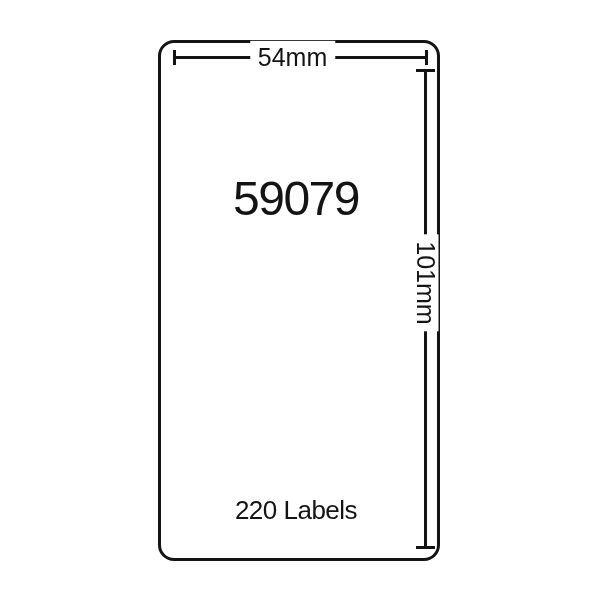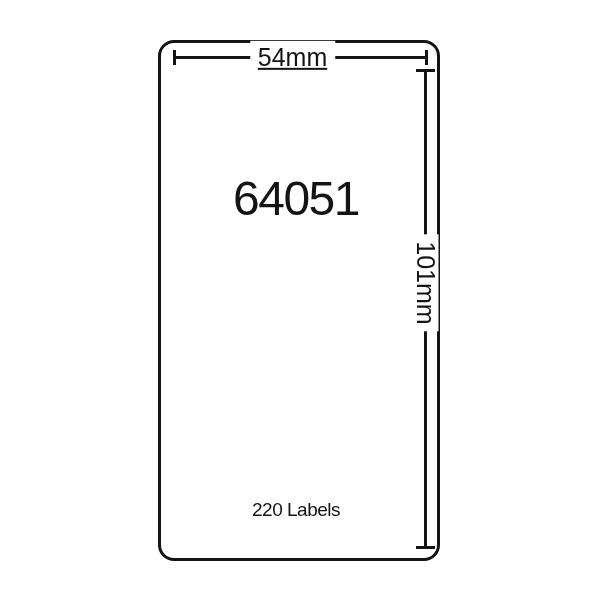--- a/index.html
+++ b/index.html
@@ -58,21 +58,20 @@
   .dim-width .dim-text {
     position: absolute;
     left: 50%;
     top: 50%;
     transform: translate(calc(-50% - 8px), -52%);
     background: #ffffff;
     padding: 4px 8px;
     font-size: 25px;
     line-height: 1;
     white-space: nowrap;
-    text-decoration: underline;
   }
 
   
   .dim-height {
     position: absolute;
     left: 416px;
     top: 69px;
     width: 19px;
     height: 480px;
   }
@@ -119,21 +118,21 @@
     white-space: nowrap;
   }
 
   
   .roll-info {
     position: absolute;
     left: 296px;
     top: 510px;
     transform: translate(-50%, -50%);
     text-align: center;
-    font-size: 19px;
+    font-size: 26px;
     letter-spacing: -0.5px;
     line-height: 32px;
     white-space: nowrap;
   }
 </style>
 </head>
 <body>
 
 <div id="stage" style="--ink: #141414; --bg: #ffffff;">
 
@@ -146,19 +145,19 @@
     <div class="dim-text">54mm</div>
   </div>
 
   <div class="dim-height">
     <div class="cap-h cap-top"></div>
     <div class="vline"></div>
     <div class="cap-h cap-bottom"></div>
     <div class="dim-text">101mm</div>
   </div>
 
-  <div class="product-code">64051</div>
+  <div class="product-code">59079</div>
 
   <div class="roll-info">
     <div>220 Labels</div>
   </div>
 
 </div>
 
 </body></html>

